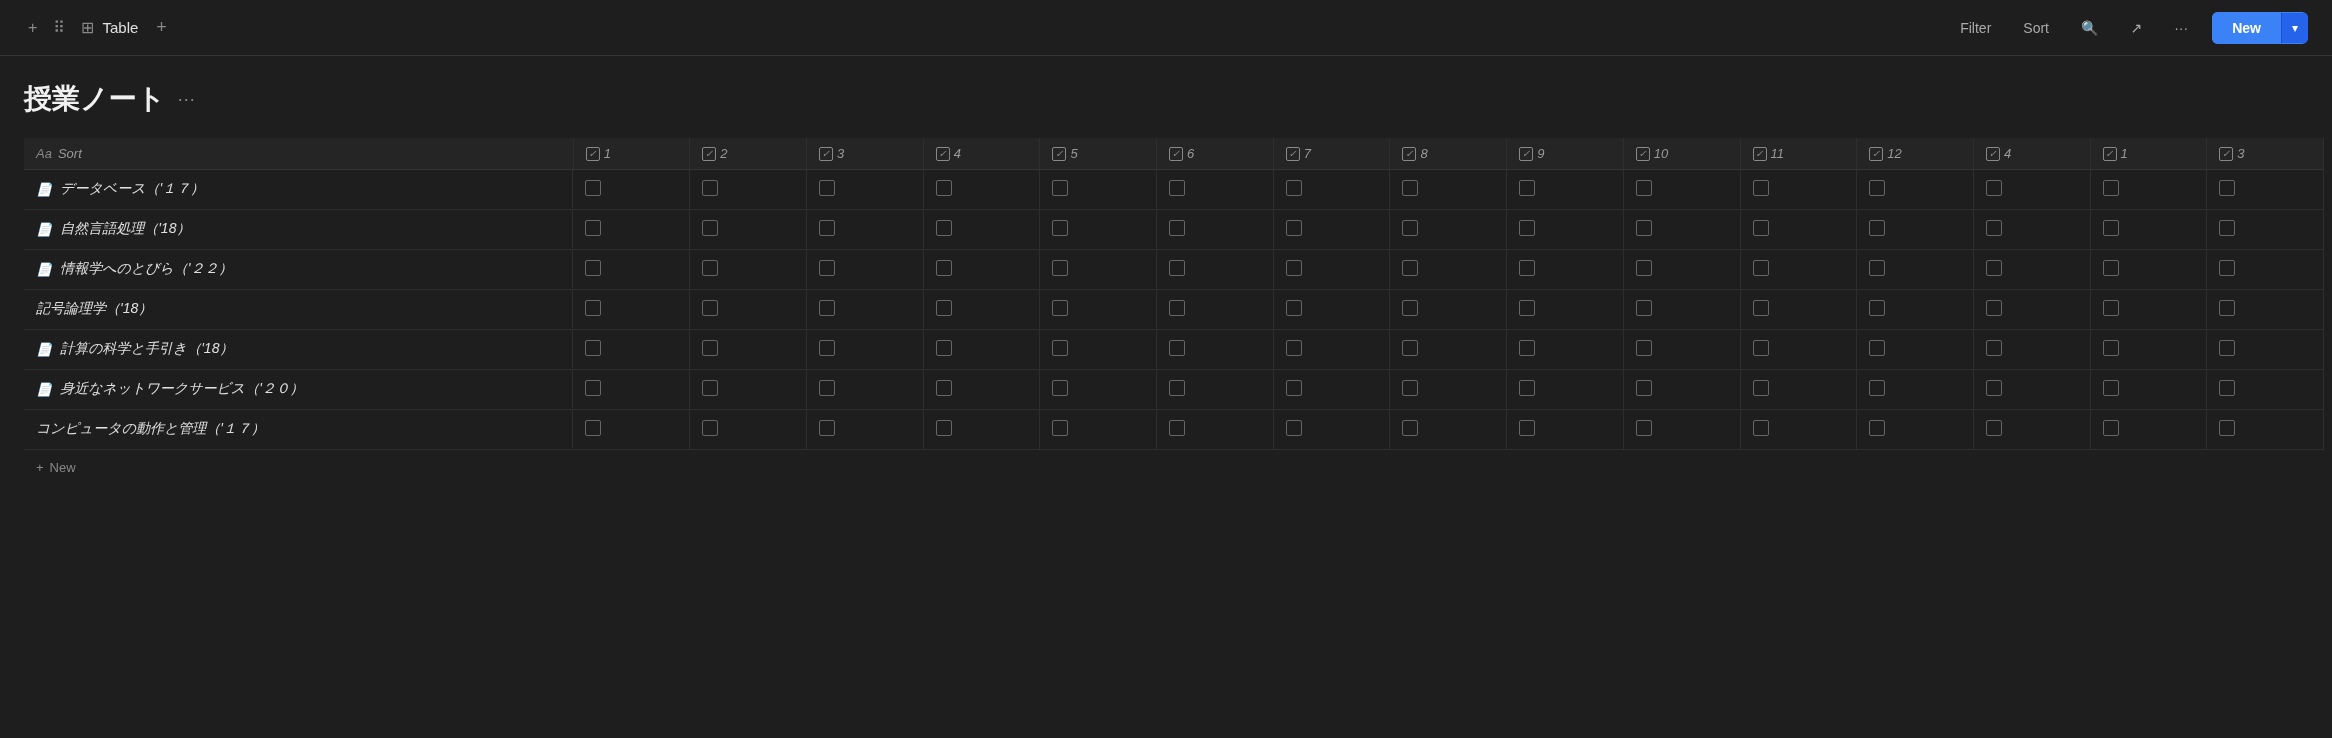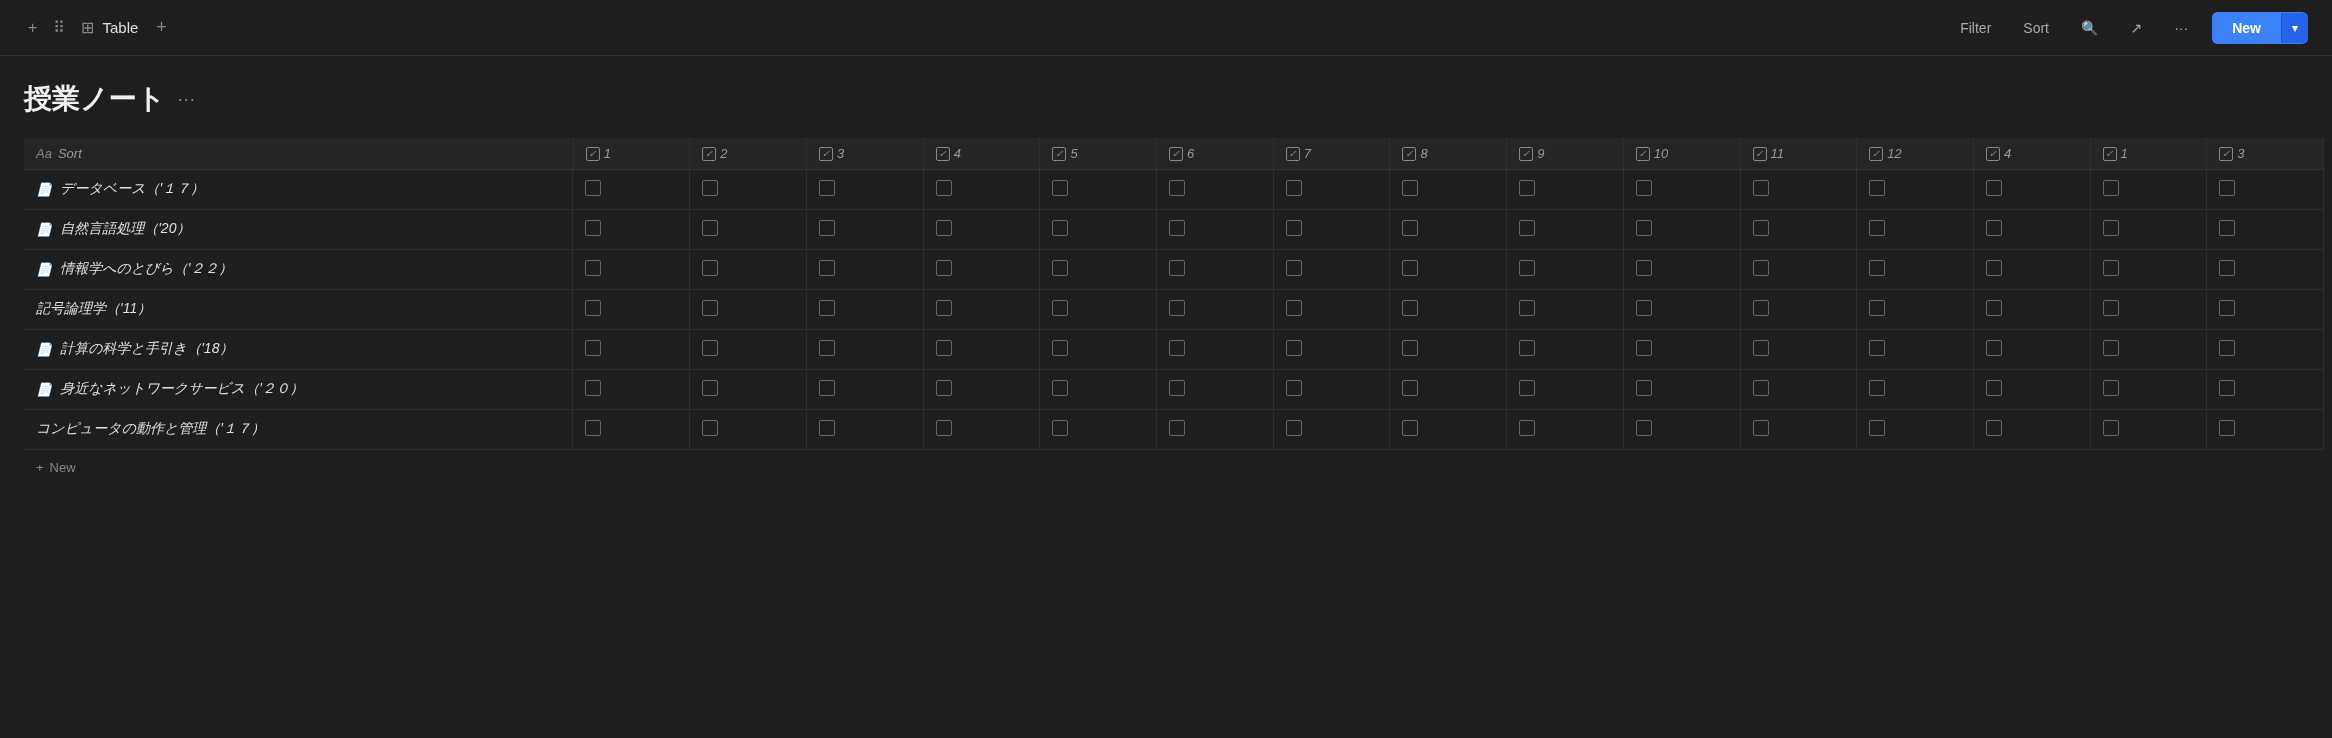--- a/index.html
+++ b/index.html
@@ -396,21 +396,21 @@
               <td class="checkbox-cell" style="padding: 10px 12px; border-right: 1px solid rgb(46, 46, 46); vertical-align: middle;"><span class="cell-checkbox"></span></td>
               <td class="checkbox-cell" style="padding: 10px 12px; border-right: 1px solid rgb(46, 46, 46); vertical-align: middle;"><span class="cell-checkbox"></span></td>
               <td class="checkbox-cell" style="padding: 10px 12px; border-right: 1px solid rgb(46, 46, 46); vertical-align: middle;"><span class="cell-checkbox"></span></td>
               <td class="checkbox-cell" style="padding: 10px 12px; border-right: 1px solid rgb(46, 46, 46); vertical-align: middle;"><span class="cell-checkbox"></span></td>
               <td class="checkbox-cell" style="padding: 10px 12px; border-right: 1px solid rgb(46, 46, 46); vertical-align: middle;"><span class="cell-checkbox"></span></td>
               <td class="checkbox-cell" style="padding: 10px 12px; border-right: 1px solid rgb(46, 46, 46); vertical-align: middle;"><span class="cell-checkbox"></span></td>
             </tr>
             <tr>
               <td style="display: flex; align-items: center; gap: 8px; color: rgb(224, 224, 224); font-size: 14px; padding: 10px 12px; border-right: 1px solid rgb(46, 46, 46);">
                 <span style="color: rgb(136, 136, 136); font-size: 13px;">📄</span>
-                <span>自然言語処理（'20）</span>
+                <span>自然言語処理（'18）</span>
               </td>
               <td class="checkbox-cell" style="padding: 10px 12px; border-right: 1px solid rgb(46, 46, 46); vertical-align: middle;"><span class="cell-checkbox"></span></td>
               <td class="checkbox-cell" style="padding: 10px 12px; border-right: 1px solid rgb(46, 46, 46); vertical-align: middle;"><span class="cell-checkbox"></span></td>
               <td class="checkbox-cell" style="padding: 10px 12px; border-right: 1px solid rgb(46, 46, 46); vertical-align: middle;"><span class="cell-checkbox"></span></td>
               <td class="checkbox-cell" style="padding: 10px 12px; border-right: 1px solid rgb(46, 46, 46); vertical-align: middle;"><span class="cell-checkbox"></span></td>
               <td class="checkbox-cell" style="padding: 10px 12px; border-right: 1px solid rgb(46, 46, 46); vertical-align: middle;"><span class="cell-checkbox"></span></td>
               <td class="checkbox-cell" style="padding: 10px 12px; border-right: 1px solid rgb(46, 46, 46); vertical-align: middle;"><span class="cell-checkbox"></span></td>
               <td class="checkbox-cell" style="padding: 10px 12px; border-right: 1px solid rgb(46, 46, 46); vertical-align: middle;"><span class="cell-checkbox"></span></td>
               <td class="checkbox-cell" style="padding: 10px 12px; border-right: 1px solid rgb(46, 46, 46); vertical-align: middle;"><span class="cell-checkbox"></span></td>
               <td class="checkbox-cell" style="padding: 10px 12px; border-right: 1px solid rgb(46, 46, 46); vertical-align: middle;"><span class="cell-checkbox"></span></td>
@@ -437,21 +437,21 @@
               <td class="checkbox-cell" style="padding: 10px 12px; border-right: 1px solid rgb(46, 46, 46); vertical-align: middle;"><span class="cell-checkbox"></span></td>
               <td class="checkbox-cell" style="padding: 10px 12px; border-right: 1px solid rgb(46, 46, 46); vertical-align: middle;"><span class="cell-checkbox"></span></td>
               <td class="checkbox-cell" style="padding: 10px 12px; border-right: 1px solid rgb(46, 46, 46); vertical-align: middle;"><span class="cell-checkbox"></span></td>
               <td class="checkbox-cell" style="padding: 10px 12px; border-right: 1px solid rgb(46, 46, 46); vertical-align: middle;"><span class="cell-checkbox"></span></td>
               <td class="checkbox-cell" style="padding: 10px 12px; border-right: 1px solid rgb(46, 46, 46); vertical-align: middle;"><span class="cell-checkbox"></span></td>
               <td class="checkbox-cell" style="padding: 10px 12px; border-right: 1px solid rgb(46, 46, 46); vertical-align: middle;"><span class="cell-checkbox"></span></td>
               <td class="checkbox-cell" style="padding: 10px 12px; border-right: 1px solid rgb(46, 46, 46); vertical-align: middle;"><span class="cell-checkbox"></span></td>
             </tr>
             <tr>
               <td style="display: flex; align-items: center; gap: 8px; color: rgb(224, 224, 224); font-size: 14px; padding: 10px 12px; border-right: 1px solid rgb(46, 46, 46);">
-                <span>記号論理学（'11）</span>
+                <span>記号論理学（'18）</span>
               </td>
               <td class="checkbox-cell" style="padding: 10px 12px; border-right: 1px solid rgb(46, 46, 46); vertical-align: middle;"><span class="cell-checkbox"></span></td>
               <td class="checkbox-cell" style="padding: 10px 12px; border-right: 1px solid rgb(46, 46, 46); vertical-align: middle;"><span class="cell-checkbox"></span></td>
               <td class="checkbox-cell" style="padding: 10px 12px; border-right: 1px solid rgb(46, 46, 46); vertical-align: middle;"><span class="cell-checkbox"></span></td>
               <td class="checkbox-cell" style="padding: 10px 12px; border-right: 1px solid rgb(46, 46, 46); vertical-align: middle;"><span class="cell-checkbox"></span></td>
               <td class="checkbox-cell" style="padding: 10px 12px; border-right: 1px solid rgb(46, 46, 46); vertical-align: middle;"><span class="cell-checkbox"></span></td>
               <td class="checkbox-cell" style="padding: 10px 12px; border-right: 1px solid rgb(46, 46, 46); vertical-align: middle;"><span class="cell-checkbox"></span></td>
               <td class="checkbox-cell" style="padding: 10px 12px; border-right: 1px solid rgb(46, 46, 46); vertical-align: middle;"><span class="cell-checkbox"></span></td>
               <td class="checkbox-cell" style="padding: 10px 12px; border-right: 1px solid rgb(46, 46, 46); vertical-align: middle;"><span class="cell-checkbox"></span></td>
               <td class="checkbox-cell" style="padding: 10px 12px; border-right: 1px solid rgb(46, 46, 46); vertical-align: middle;"><span class="cell-checkbox"></span></td>

